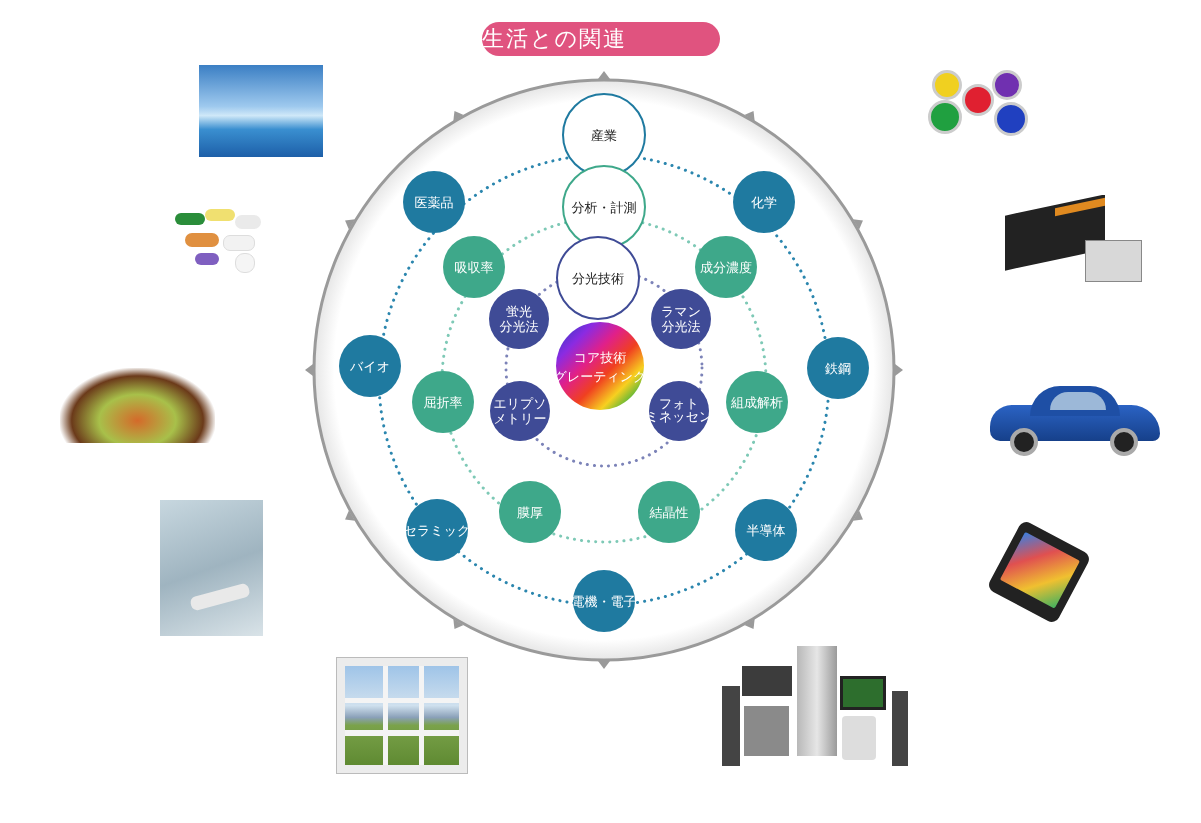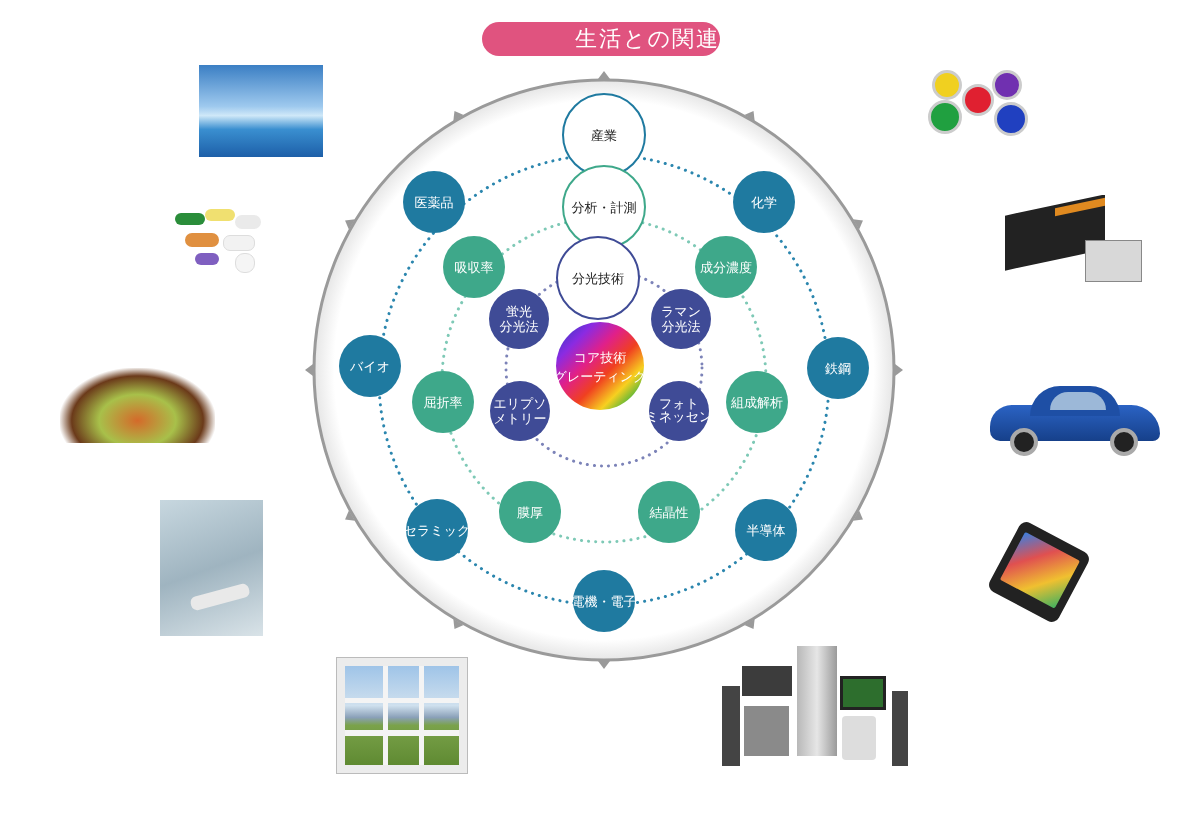--- a/index.html
+++ b/index.html
@@ -2,21 +2,21 @@
 <html><head>
 <meta charset="utf-8">
 <style>
   html, body { margin:0; padding:0; background:#ffffff; }
   body { width:1201px; height:823px; position:relative; overflow:hidden;
          font-family:"DejaVu Sans","Liberation Sans",sans-serif; }
   #diagram { position:absolute; left:0; top:0; }
   .node-text { font-family:"DejaVu Sans","Liberation Sans",sans-serif; fill:#ffffff; font-size:13px; text-anchor:middle; }
   .node-text.dark { fill:#222222; }
   .title-pill { position:absolute; left:482px; top:22px; width:238px; height:34px; border-radius:17px;
-                background:#e0537f; color:#fff; font-size:22px; line-height:34px; text-align:right; letter-spacing:2px; }
+                background:#e0537f; color:#fff; font-size:22px; line-height:34px; text-align:left; letter-spacing:2px; }
   .photo { position:absolute; overflow:hidden; }
 </style>
 </head>
 <body>
 
 <div class="title-pill">生活との関連</div>
 
 <svg id="diagram" width="1201" height="823" viewBox="0 0 1201 823">
   <defs>
     <linearGradient id="rainbow" x1="0" y1="0" x2="1" y2="1">

